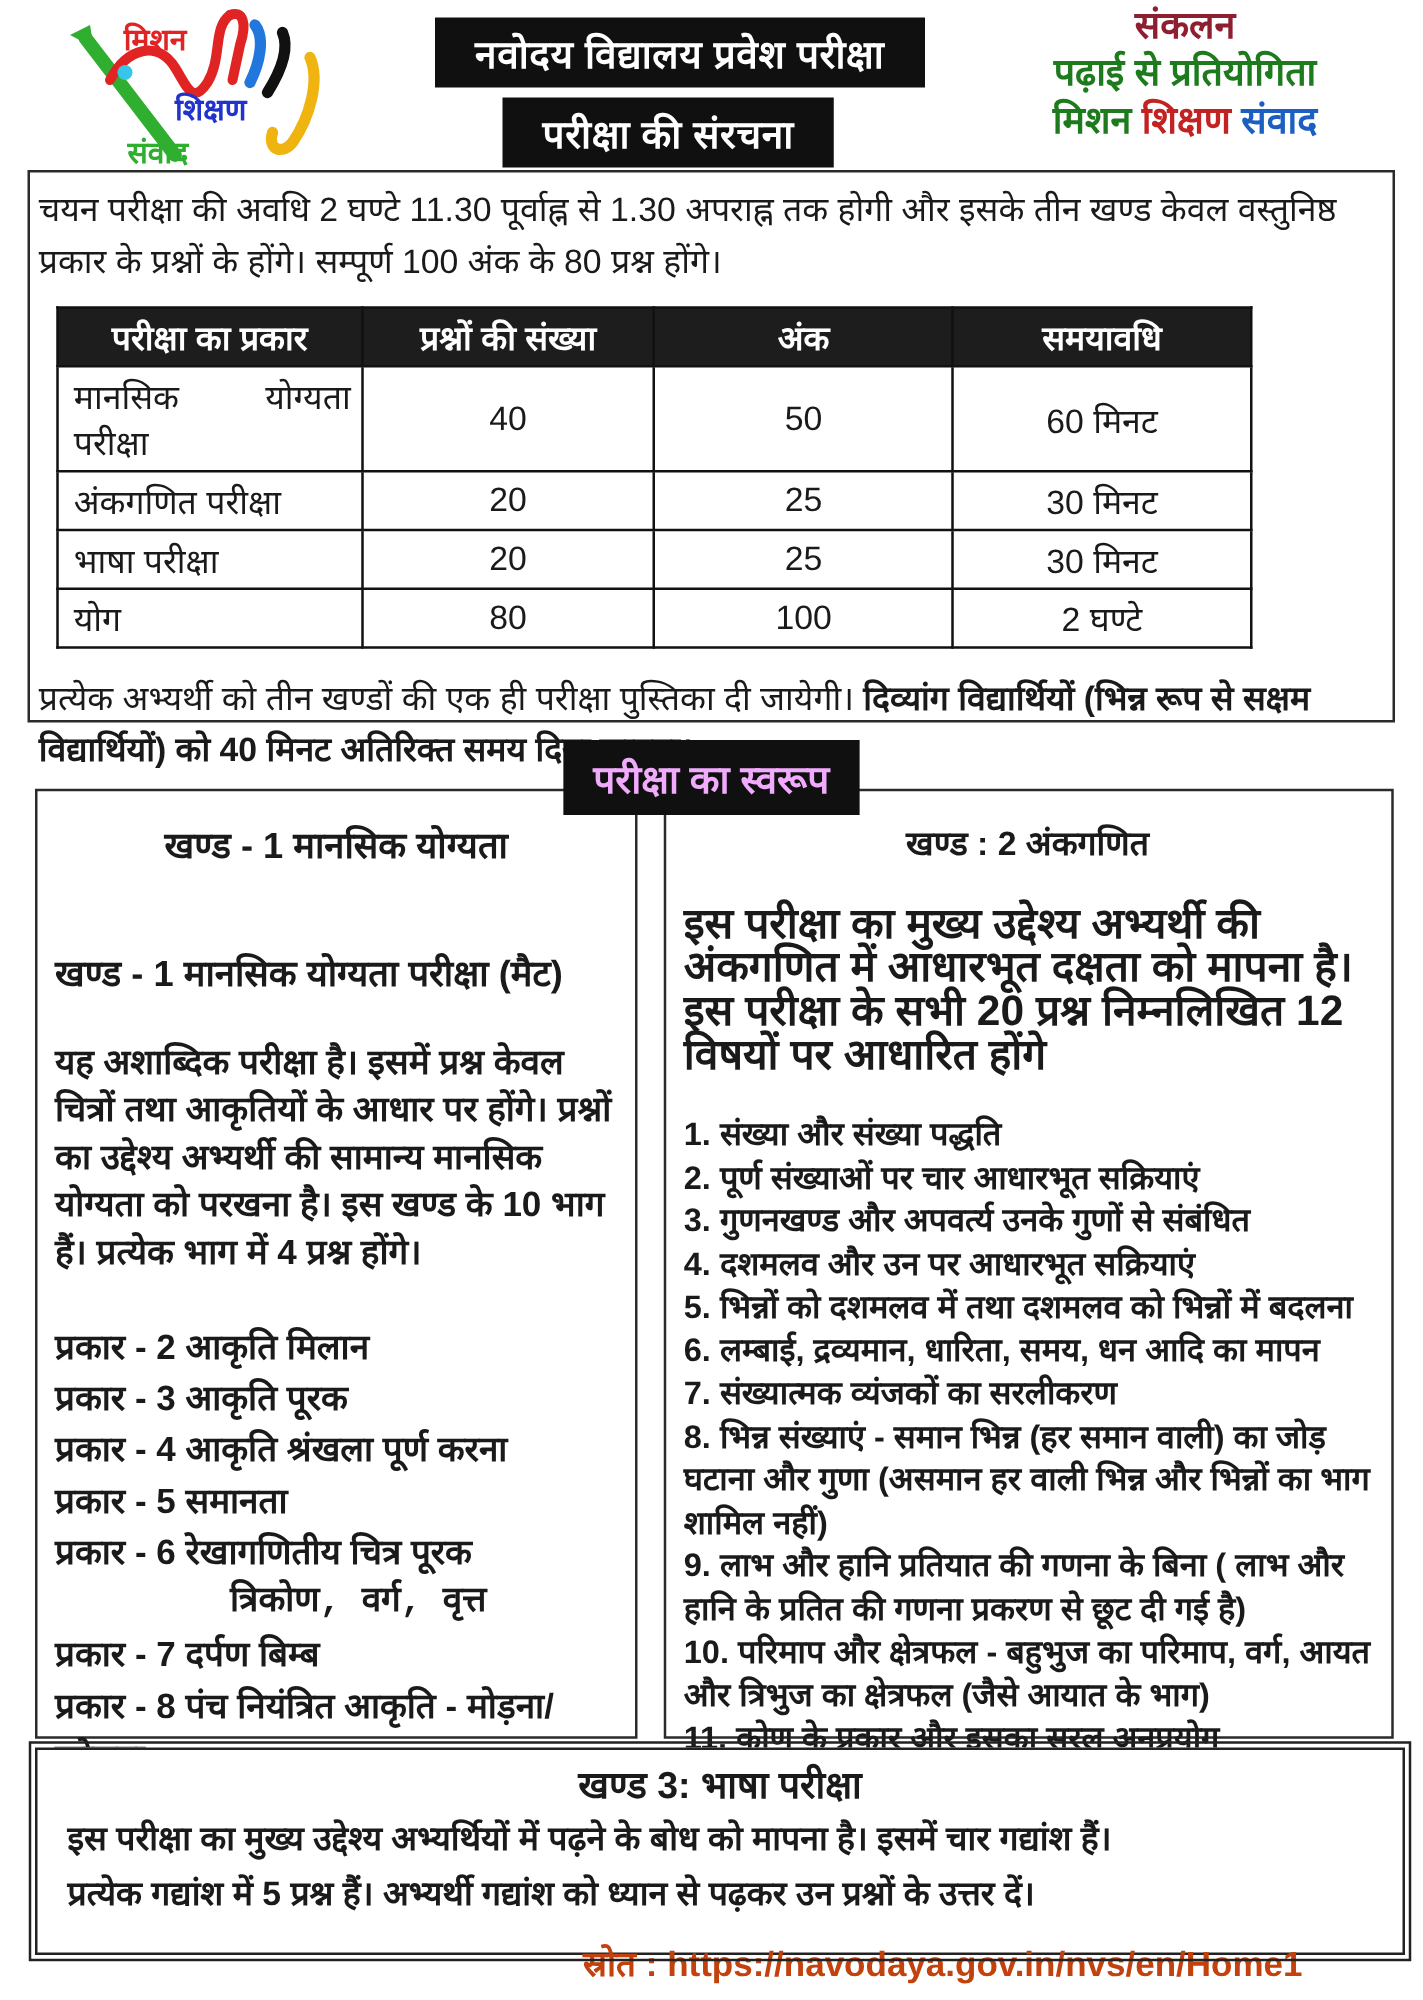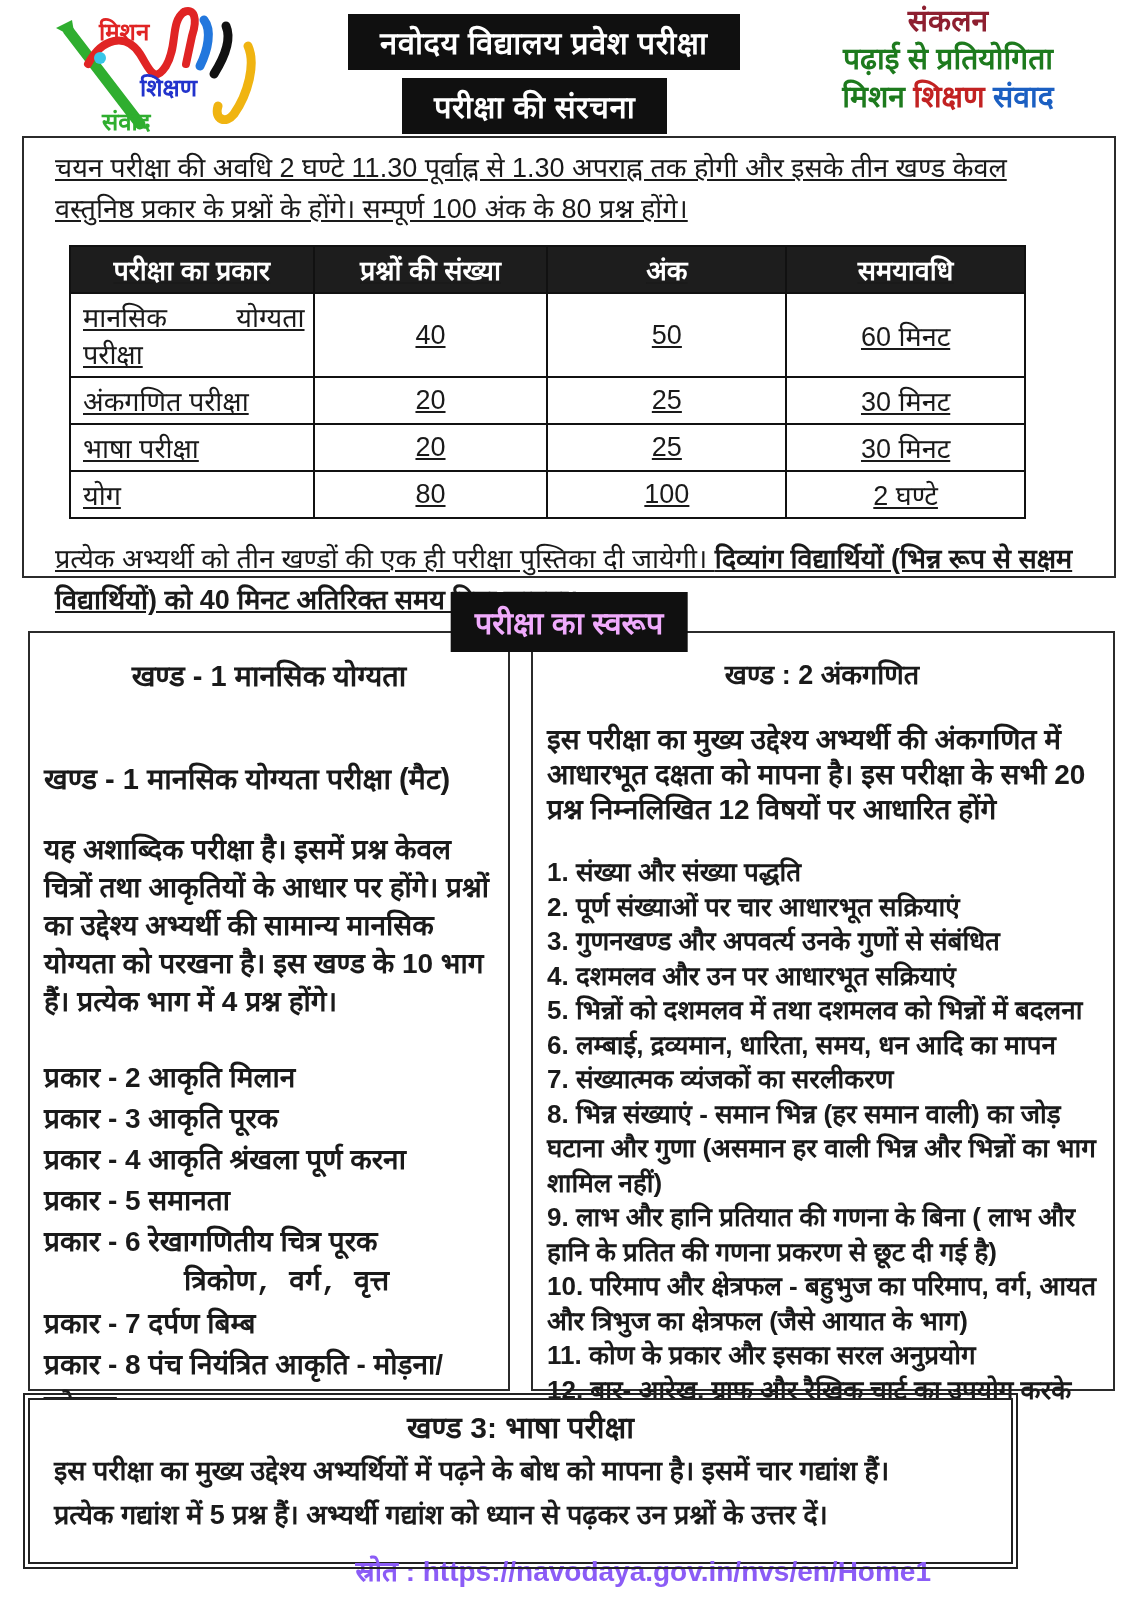--- a/index.html
+++ b/index.html
@@ -18,21 +18,21 @@
   .hdr-right{position:absolute;left:772px;top:2px;width:352px;text-align:center;
     font-weight:bold;font-size:30px;line-height:38px;}
   .hdr-right .l1{color:#8e1f30;}
   .hdr-right .l2{color:#1d7a1d;}
   .hdr-right .w-green{color:#1d7a1d;}
   .hdr-right .w-red{color:#c22222;}
   .hdr-right .w-blue{color:#1b5fc2;}
 
   
   .box-top{position:absolute;left:22px;top:136px;width:1094px;height:442px;
-    border:2px solid #2b2b2b;padding:10px 31px;text-decoration:underline;}
+    border:2px solid #2b2b2b;padding:10px 7px;}
   .para{font-size:27px;line-height:1.5;}
   .para-2{margin-top:20px;}
   .para-2 b{font-weight:bold;}
 
   table.exam{border-collapse:collapse;width:957px;margin:16px 0 0 14px;}
   table.exam th,table.exam td{border:2px solid #111;font-size:27px;padding:4px 8px;}
   table.exam th{background:#1d1d1d;color:#fff;font-weight:bold;text-align:center;height:40px;}
   table.exam td{text-align:center;height:40px;}
   table.exam td.c1{text-align:left;padding-left:12px;text-align:justify;text-align-last:auto;}
   col.q{width:25.5%;}col.n{width:24.5%;}col.m{width:25%;}col.t{width:25%;}
@@ -45,31 +45,31 @@
   .col-box{position:absolute;top:631px;height:760px;border:2px solid #2b2b2b;background:#fff;}
   .col-left{left:28px;width:482px;padding:14px 14px 0 14px;}
   .col-right{left:531px;width:584px;padding:12px 16px 0 14px;}
   .col-title{text-align:center;font-weight:bold;}
   .col-left .col-title{font-size:29px;margin-top:8px;}
   .col-right .col-title{font-size:27px;margin-top:10px;}
   .col-left .sub-title{font-weight:bold;font-size:29px;margin-top:64px;}
   .col-left .col-para{font-weight:bold;font-size:28px;line-height:38px;margin-top:34px;}
   .types{margin-top:36px;font-weight:bold;font-size:28px;line-height:41px;}
   .type-sub{padding-left:140px;font-family:Liberation Mono, monospace;}
-  .col-right .col-para{font-weight:bold;font-size:28px;line-height:35px;margin-top:30px;}
+  .col-right .col-para{font-weight:bold;font-size:34px;line-height:35px;margin-top:30px;}
   .topics{margin-top:28px;font-weight:bold;font-size:26px;line-height:34.5px;}
 
   
-  .box-bottom{position:absolute;left:28px;top:1398px;width:985px;height:166px;
+  .box-bottom{position:absolute;left:28px;top:1398px;width:1096px;height:166px;
     border:2px solid #222;outline:2px solid #222;outline-offset:3px;background:#fff;
     padding:6px 24px 0 24px;}
   .k3-title{text-align:center;font-weight:bold;font-size:30px;}
   .k3-line{font-size:27px;font-weight:600;line-height:40px;margin-top:4px;}
   .k3-source{margin-top:16px;text-align:right;padding-right:56px;
-    color:#8b5cf6;font-weight:bold;font-size:28px;}
+    color:#c2410c;font-weight:bold;font-size:28px;}
 </style>
 </head>
 <body>
 
 <div class="logo" data-name="mission-shikshan-samvad-logo">
   <svg viewBox="0 0 238 132" width="238" height="132" data-name="hand-pencil-logo-icon">
 
     <polygon points="14,26 30,18 33,36" fill="#2fae2f"></polygon>
     <line x1="26" y1="28" x2="98" y2="122" stroke="#2fae2f" stroke-width="11" stroke-linecap="round"></line>
 

